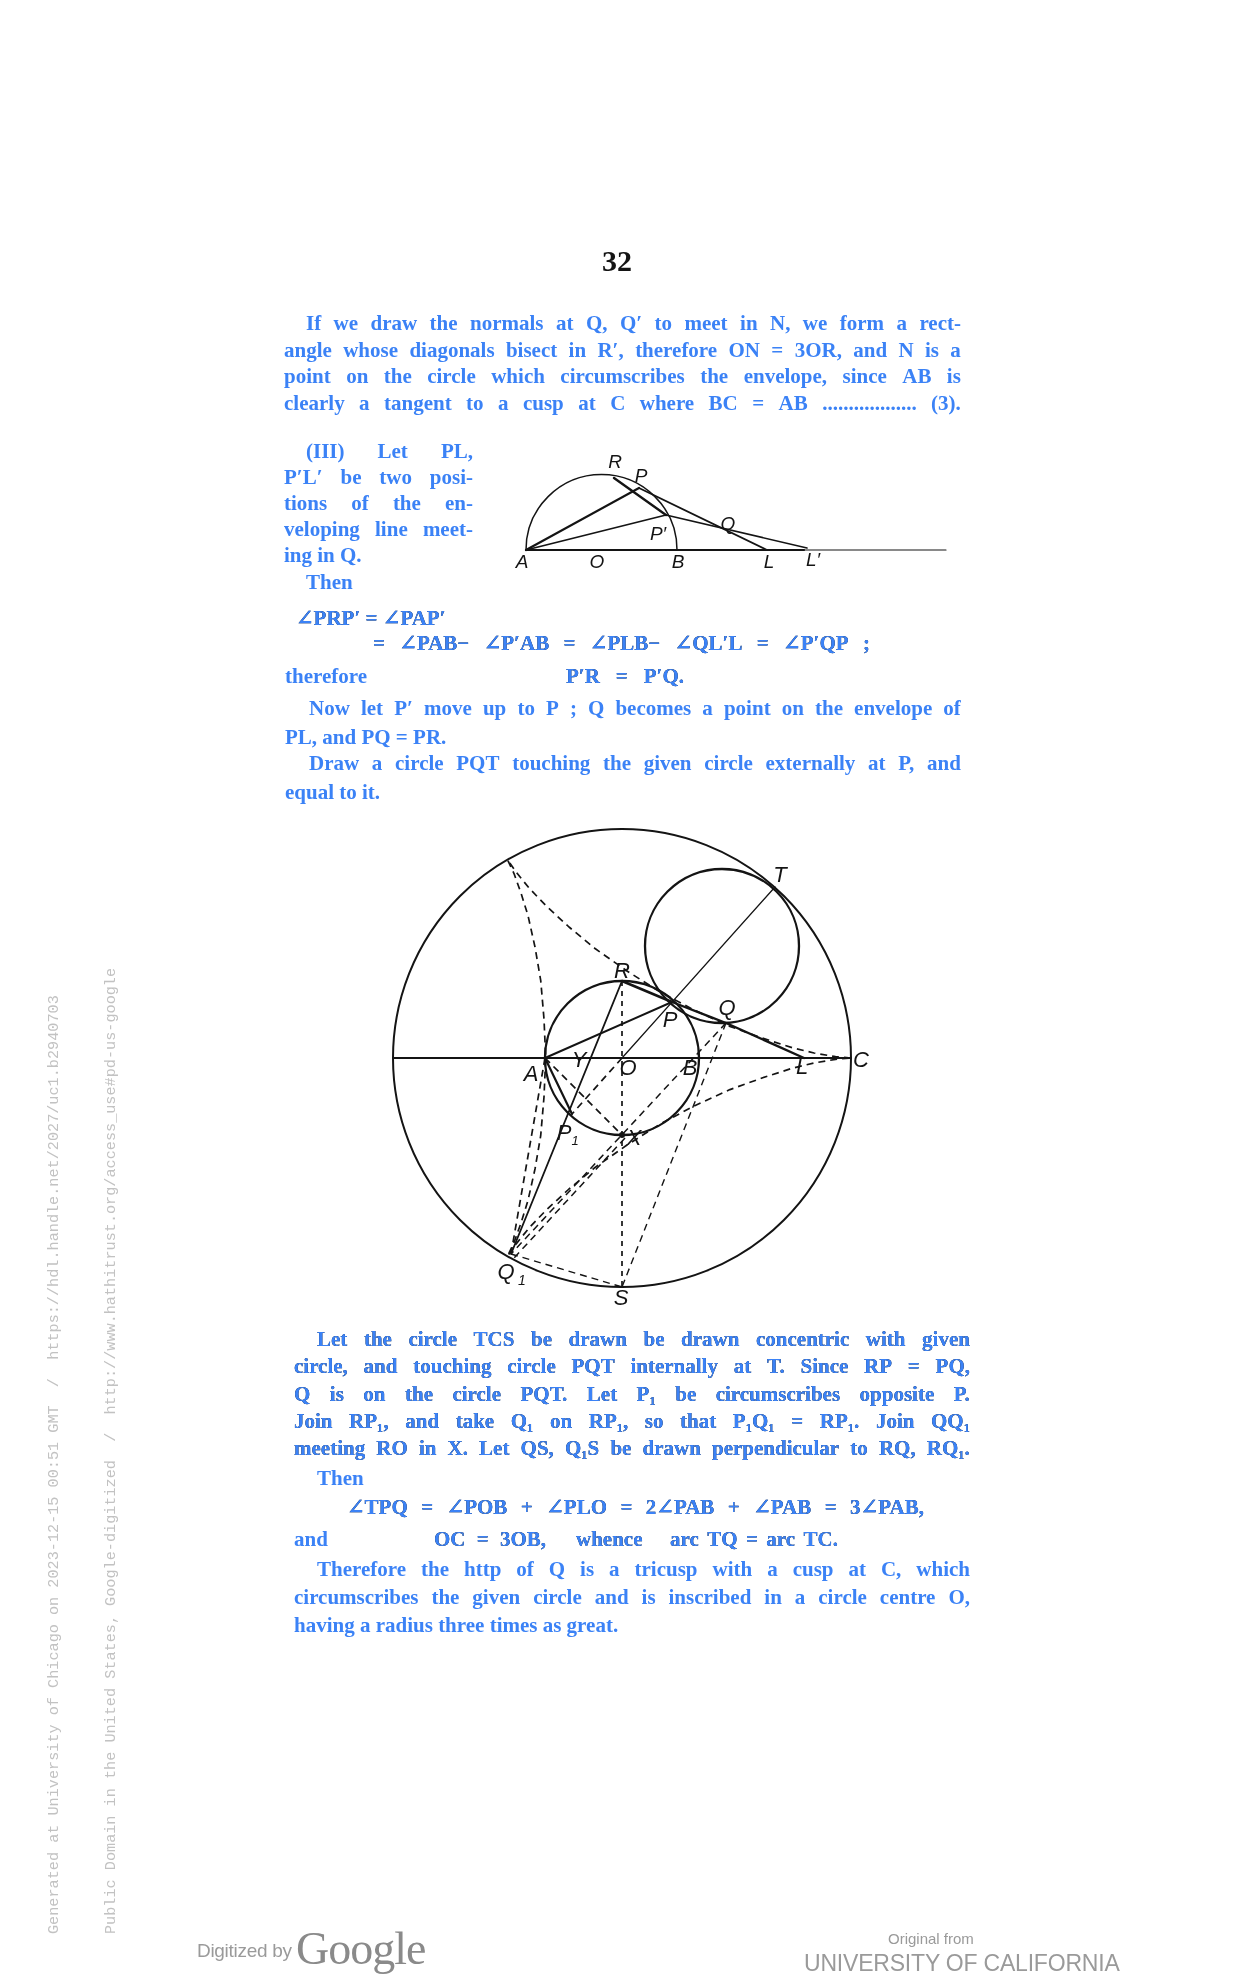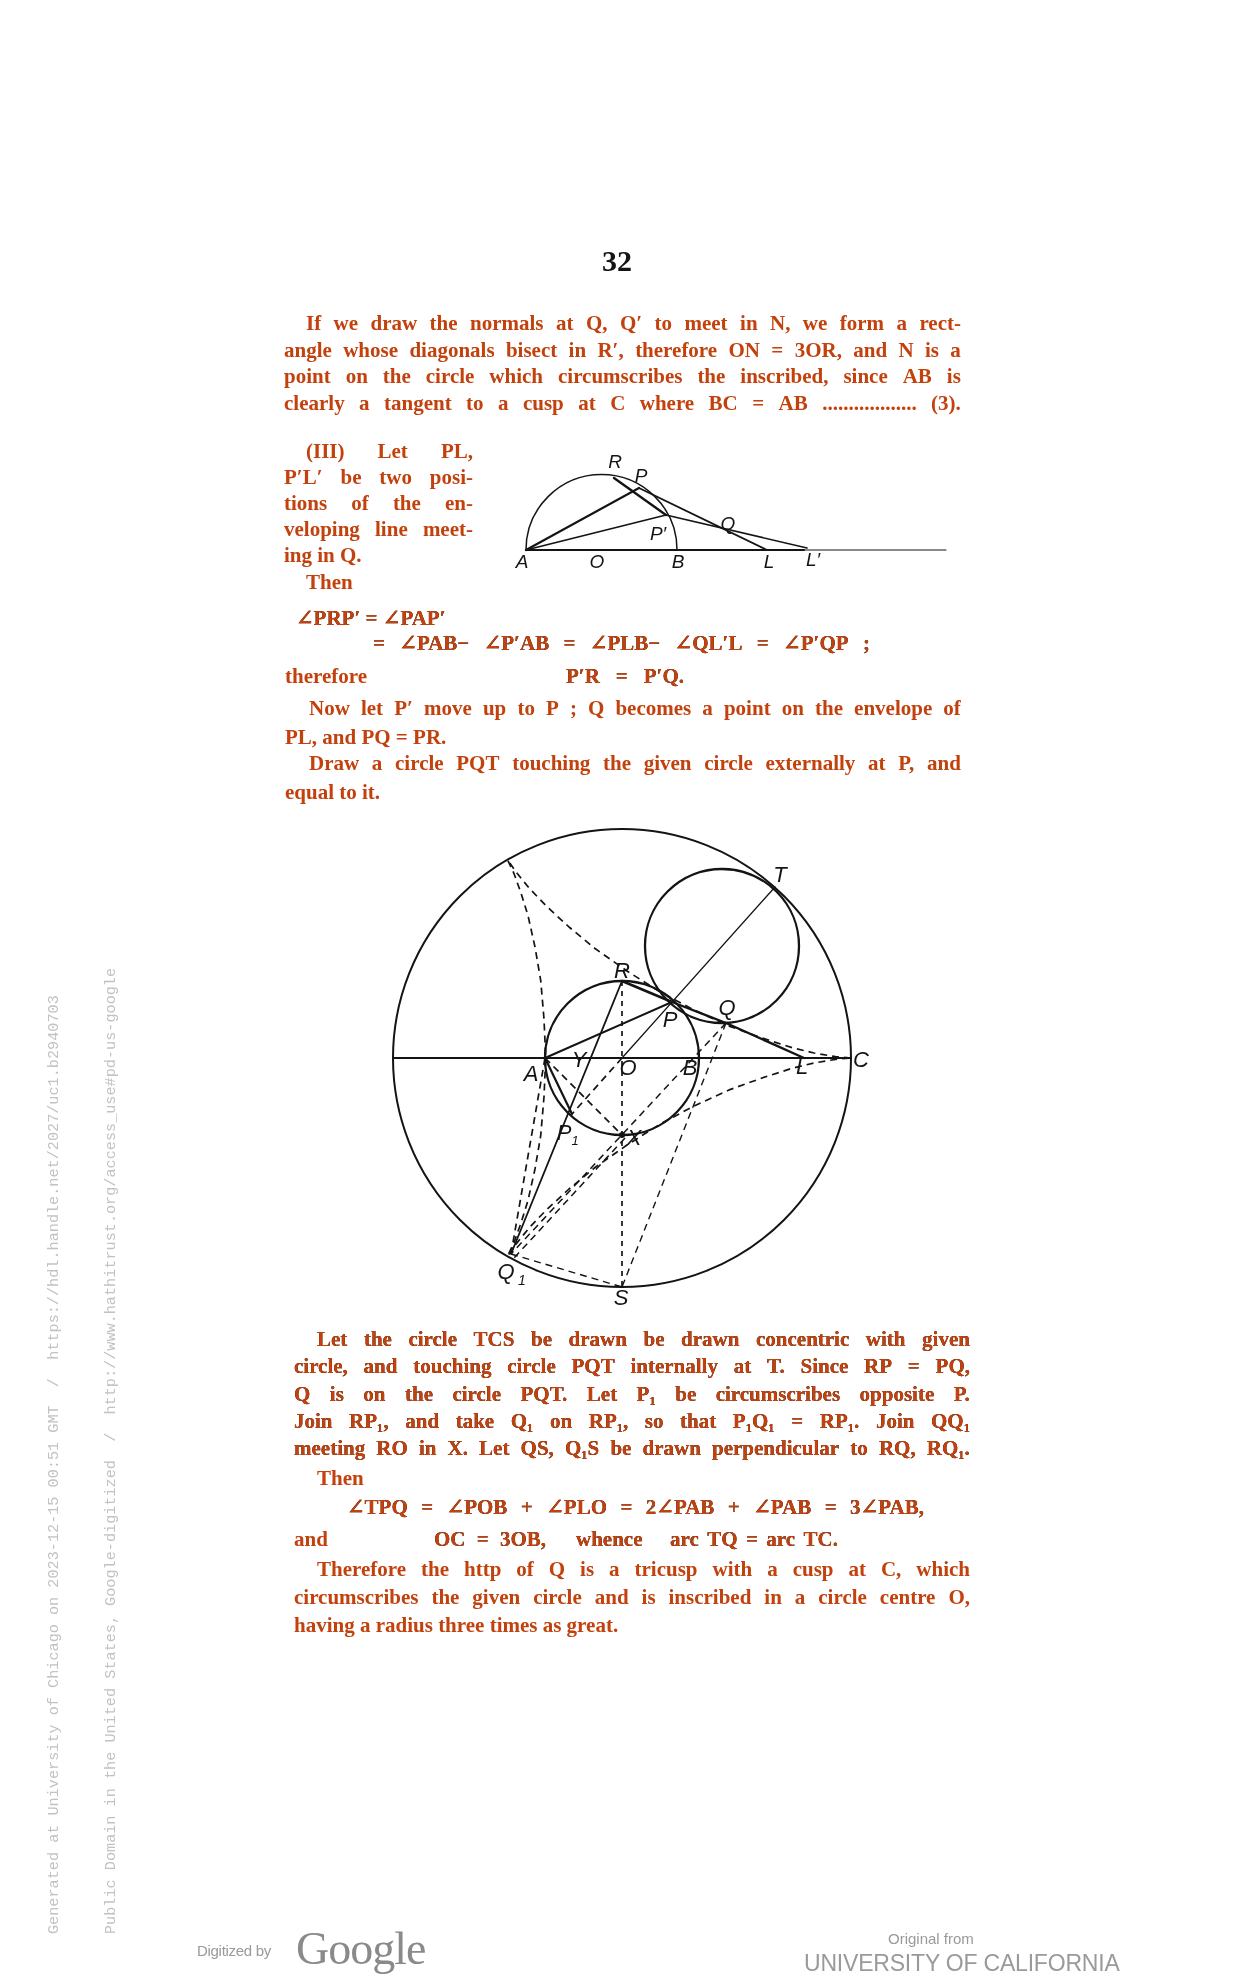--- a/index.html
+++ b/index.html
@@ -1,21 +1,21 @@
 <!DOCTYPE html>
 <html><head>
 <meta charset="utf-8">
 <style>
   html, body { margin: 0; padding: 0; background: #ffffff; }
   body { width: 1241px; height: 1978px; position: relative; overflow: hidden; }
   .page { position: absolute; left: 4px; top: 0; width: 1241px; height: 1418px; background: #fff; }
   .ln {
     position: absolute; height: 28px; line-height: 28px;
     font-family: "Liberation Serif", "DejaVu Serif", serif;
-    font-size: 21px; color: #c2410c; white-space: nowrap;
+    font-size: 21px; color: #3b82f6; white-space: nowrap;
   }
   .b { font-weight: bold; }
   .n { font-weight: bold; text-shadow: 0 0 0.4px #000; }
   .jl { display: flex; justify-content: space-between; }
   .pnum {
     position: absolute; left: 583px; top: 244px; width: 60px; text-align: center;
     font-family: "Liberation Serif", "DejaVu Serif", serif; font-weight: bold;
     font-size: 30px; line-height: 34px; color: #141414;
   }
   svg.fig { position: absolute; left: 0; top: 0; }
@@ -72,21 +72,21 @@
         <span>a</span>
       </div>
     <div class="ln b jl" style="left:280px;top:362px;width:677px">
         <span>point</span>
         <span>on</span>
         <span>the</span>
         <span>circle</span>
         <span>which</span>
         <span>circumscribes</span>
         <span>the</span>
-        <span>inscribed,</span>
+        <span>envelope,</span>
         <span>since</span>
         <span>AB</span>
         <span>is</span>
       </div>
     <div class="ln b jl" style="left:280px;top:389px;width:677px">
         <span>clearly</span>
         <span>a</span>
         <span>tangent</span>
         <span>to</span>
         <span>a</span>
@@ -398,18 +398,18 @@
         <span>O,</span>
       </div>
     <div class="ln b" style="left:290px;top:1611px">having a radius three times as great.</div>
   </div>
 
   <div class="wm">
     <div>Generated at University of Chicago on 2023-12-15 00:51 GMT  /  https://hdl.handle.net/2027/uc1.b2940703</div>
     <div>Public Domain in the United States, Google-digitized  /  http://www.hathitrust.org/access_use#pd-us-google</div>
   </div>
 
-  <div class="ft" style="left:193px;top:1941px;font-size:15px;line-height:20px;letter-spacing:-0.3px">Digitized by</div>
+  <div class="ft" style="left:193px;top:1941px;font-size:19px;line-height:20px;letter-spacing:-0.3px">Digitized by</div>
   <div class="google" style="left:292px;top:1924px">Google</div>
   <div class="ft" style="left:884px;top:1929px;width:110px;text-align:left;font-size:15px;line-height:20px">Original from</div>
   <div class="ft" style="left:800px;top:1951px;font-size:23px;line-height:24px;letter-spacing:-0.2px">UNIVERSITY OF CALIFORNIA</div>
 
 </div>
 
 </body></html>

